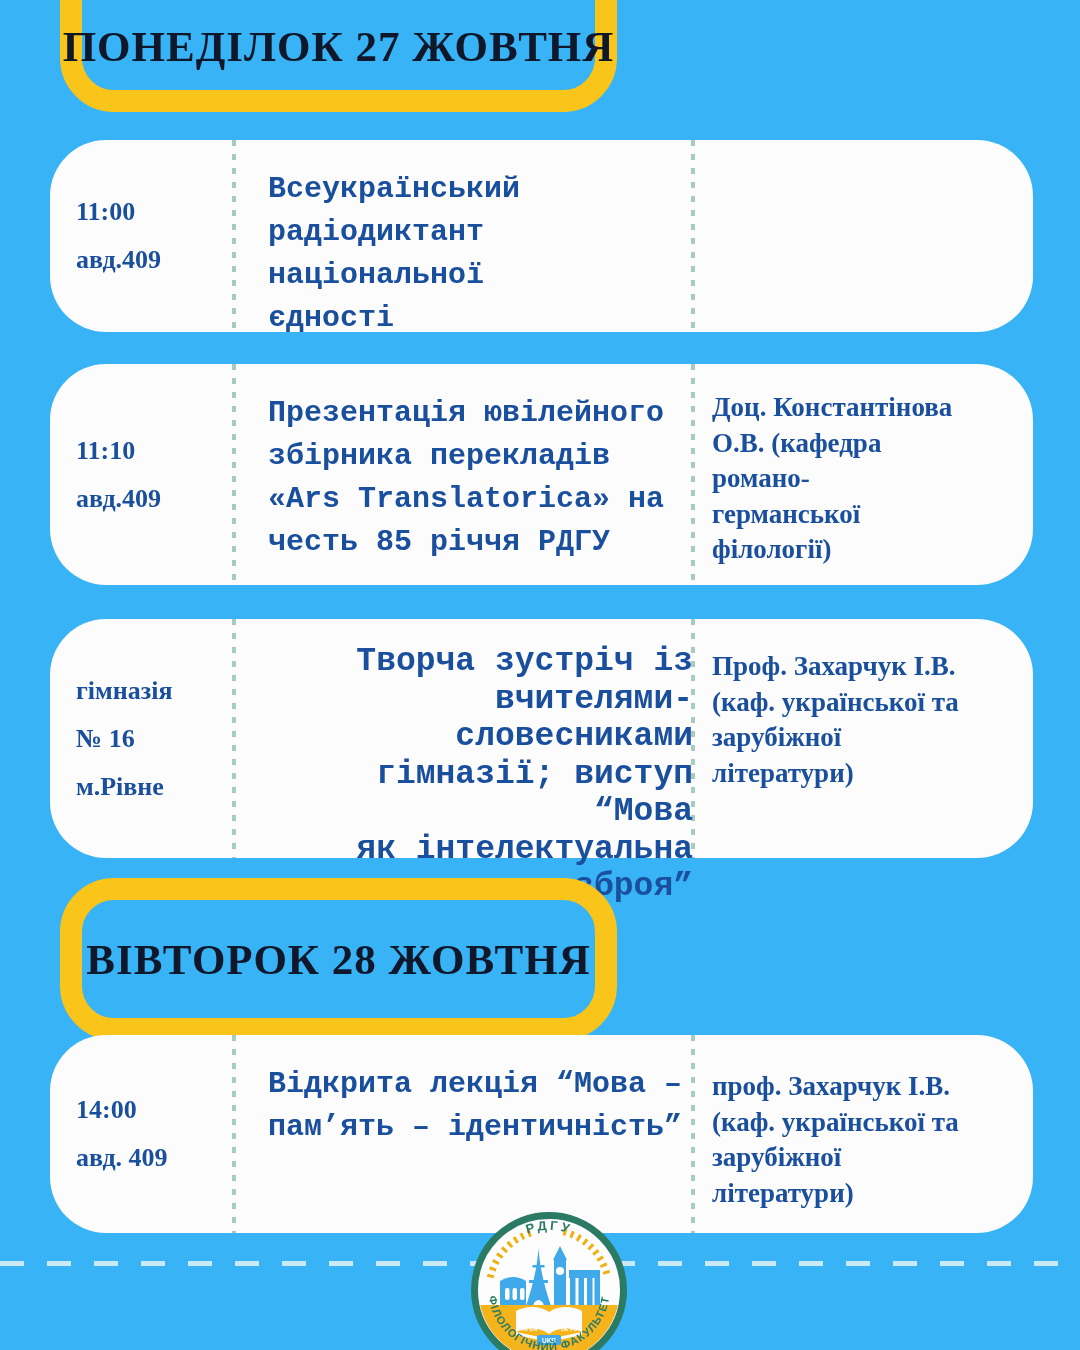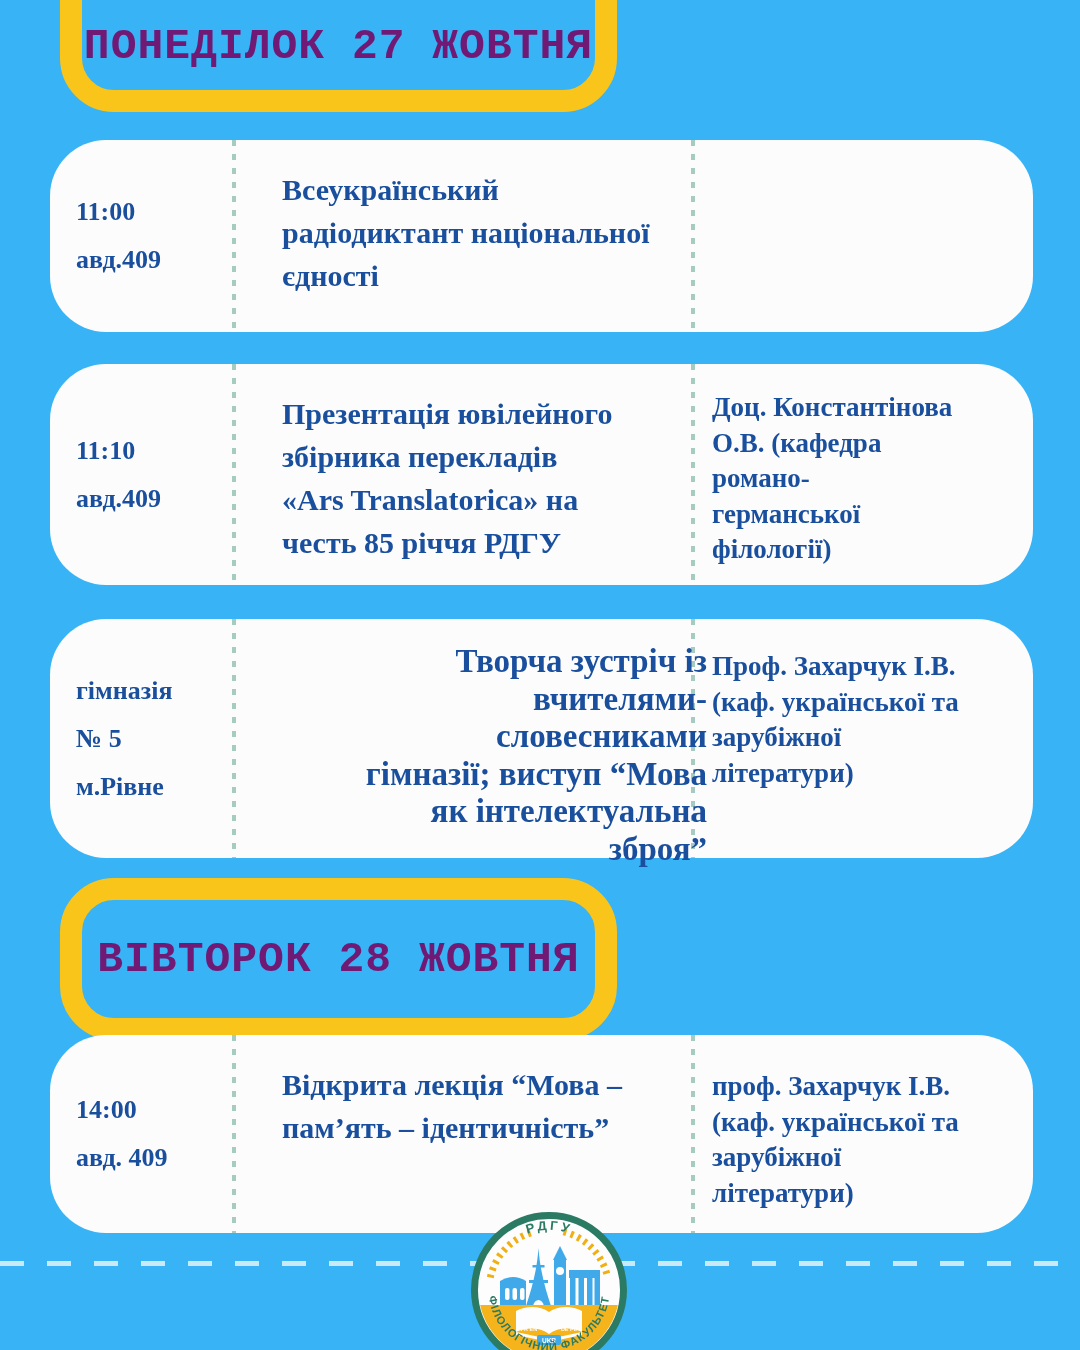--- a/index.html
+++ b/index.html
@@ -10,23 +10,22 @@
   }
   
   .day-frame{
     position:absolute;box-sizing:border-box;
     border:22px solid #F9C51B;border-radius:54px;
   }
   #frame-mon{left:60px;top:-78px;width:557px;height:190px;}
   #frame-tue{left:60px;top:878px;width:557px;height:162px;
     display:flex;align-items:center;justify-content:center;}
   .day-title{
-    color:#701a75;font-weight:bold;font-size:43px;letter-spacing:1px;
+    color:#0f172a;font-weight:bold;font-size:43px;letter-spacing:1px;
     white-space:nowrap;
-    font-family:Liberation Mono, monospace;
   }
   #title-mon{position:absolute;left:60px;top:22px;width:557px;text-align:center;}
   
   .card{
     position:absolute;left:50px;width:983px;background:#FCFCFC;
     border-radius:56px;
   }
   #card-0{top:140px;height:192px;}
   #card-1{top:364px;height:221px;}
   #card-2{top:619px;height:239px;}
@@ -37,21 +36,21 @@
   }
   .vdiv1{left:182px;}
   .vdiv2{left:641px;}
   .cell{position:absolute;color:#1A4F9E;font-weight:bold;}
   .cell span{white-space:pre-line;display:block;}
   .col-when{
     left:26px;width:155px;top:0;bottom:0;
     display:flex;align-items:center;
     font-size:26px;line-height:48px;
   }
-  .col-what{left:232px;width:425px;top:28px;font-size:30px;line-height:43px;}
+  .col-what{left:218px;width:425px;top:28px;font-size:30px;line-height:43px;font-family:Liberation Mono, monospace;}
   .col-who{left:662px;width:315px;top:26px;font-size:27px;line-height:35.5px;}
   #card-2 .col-what{font-size:33px;line-height:37.5px;top:24px;text-align:right;}
   #card-2 .col-who{top:30px;}
   #card-3 .col-who{top:34px;}
   
   .dash-line{
     position:absolute;left:0;top:1261px;width:1080px;height:5px;
     background:repeating-linear-gradient(to right,rgba(238,247,249,0.8) 0 24px,transparent 24px 47px);
   }
   
@@ -98,21 +97,21 @@
 германської
 філології)</span>
     </div>
 </div>
 
 <div class="card" id="card-2">
   <div class="vdiv vdiv1"></div>
   <div class="vdiv vdiv2"></div>
   <div class="cell col-when">
       <span>гімназія
-№ 5
+№ 16
 м.Рівне</span>
     </div>
   <div class="cell col-what">
       <span>Творча зустріч із
 вчителями-
 словесниками
 гімназії; виступ “Мова
 як інтелектуальна
 зброя”</span>
     </div>

